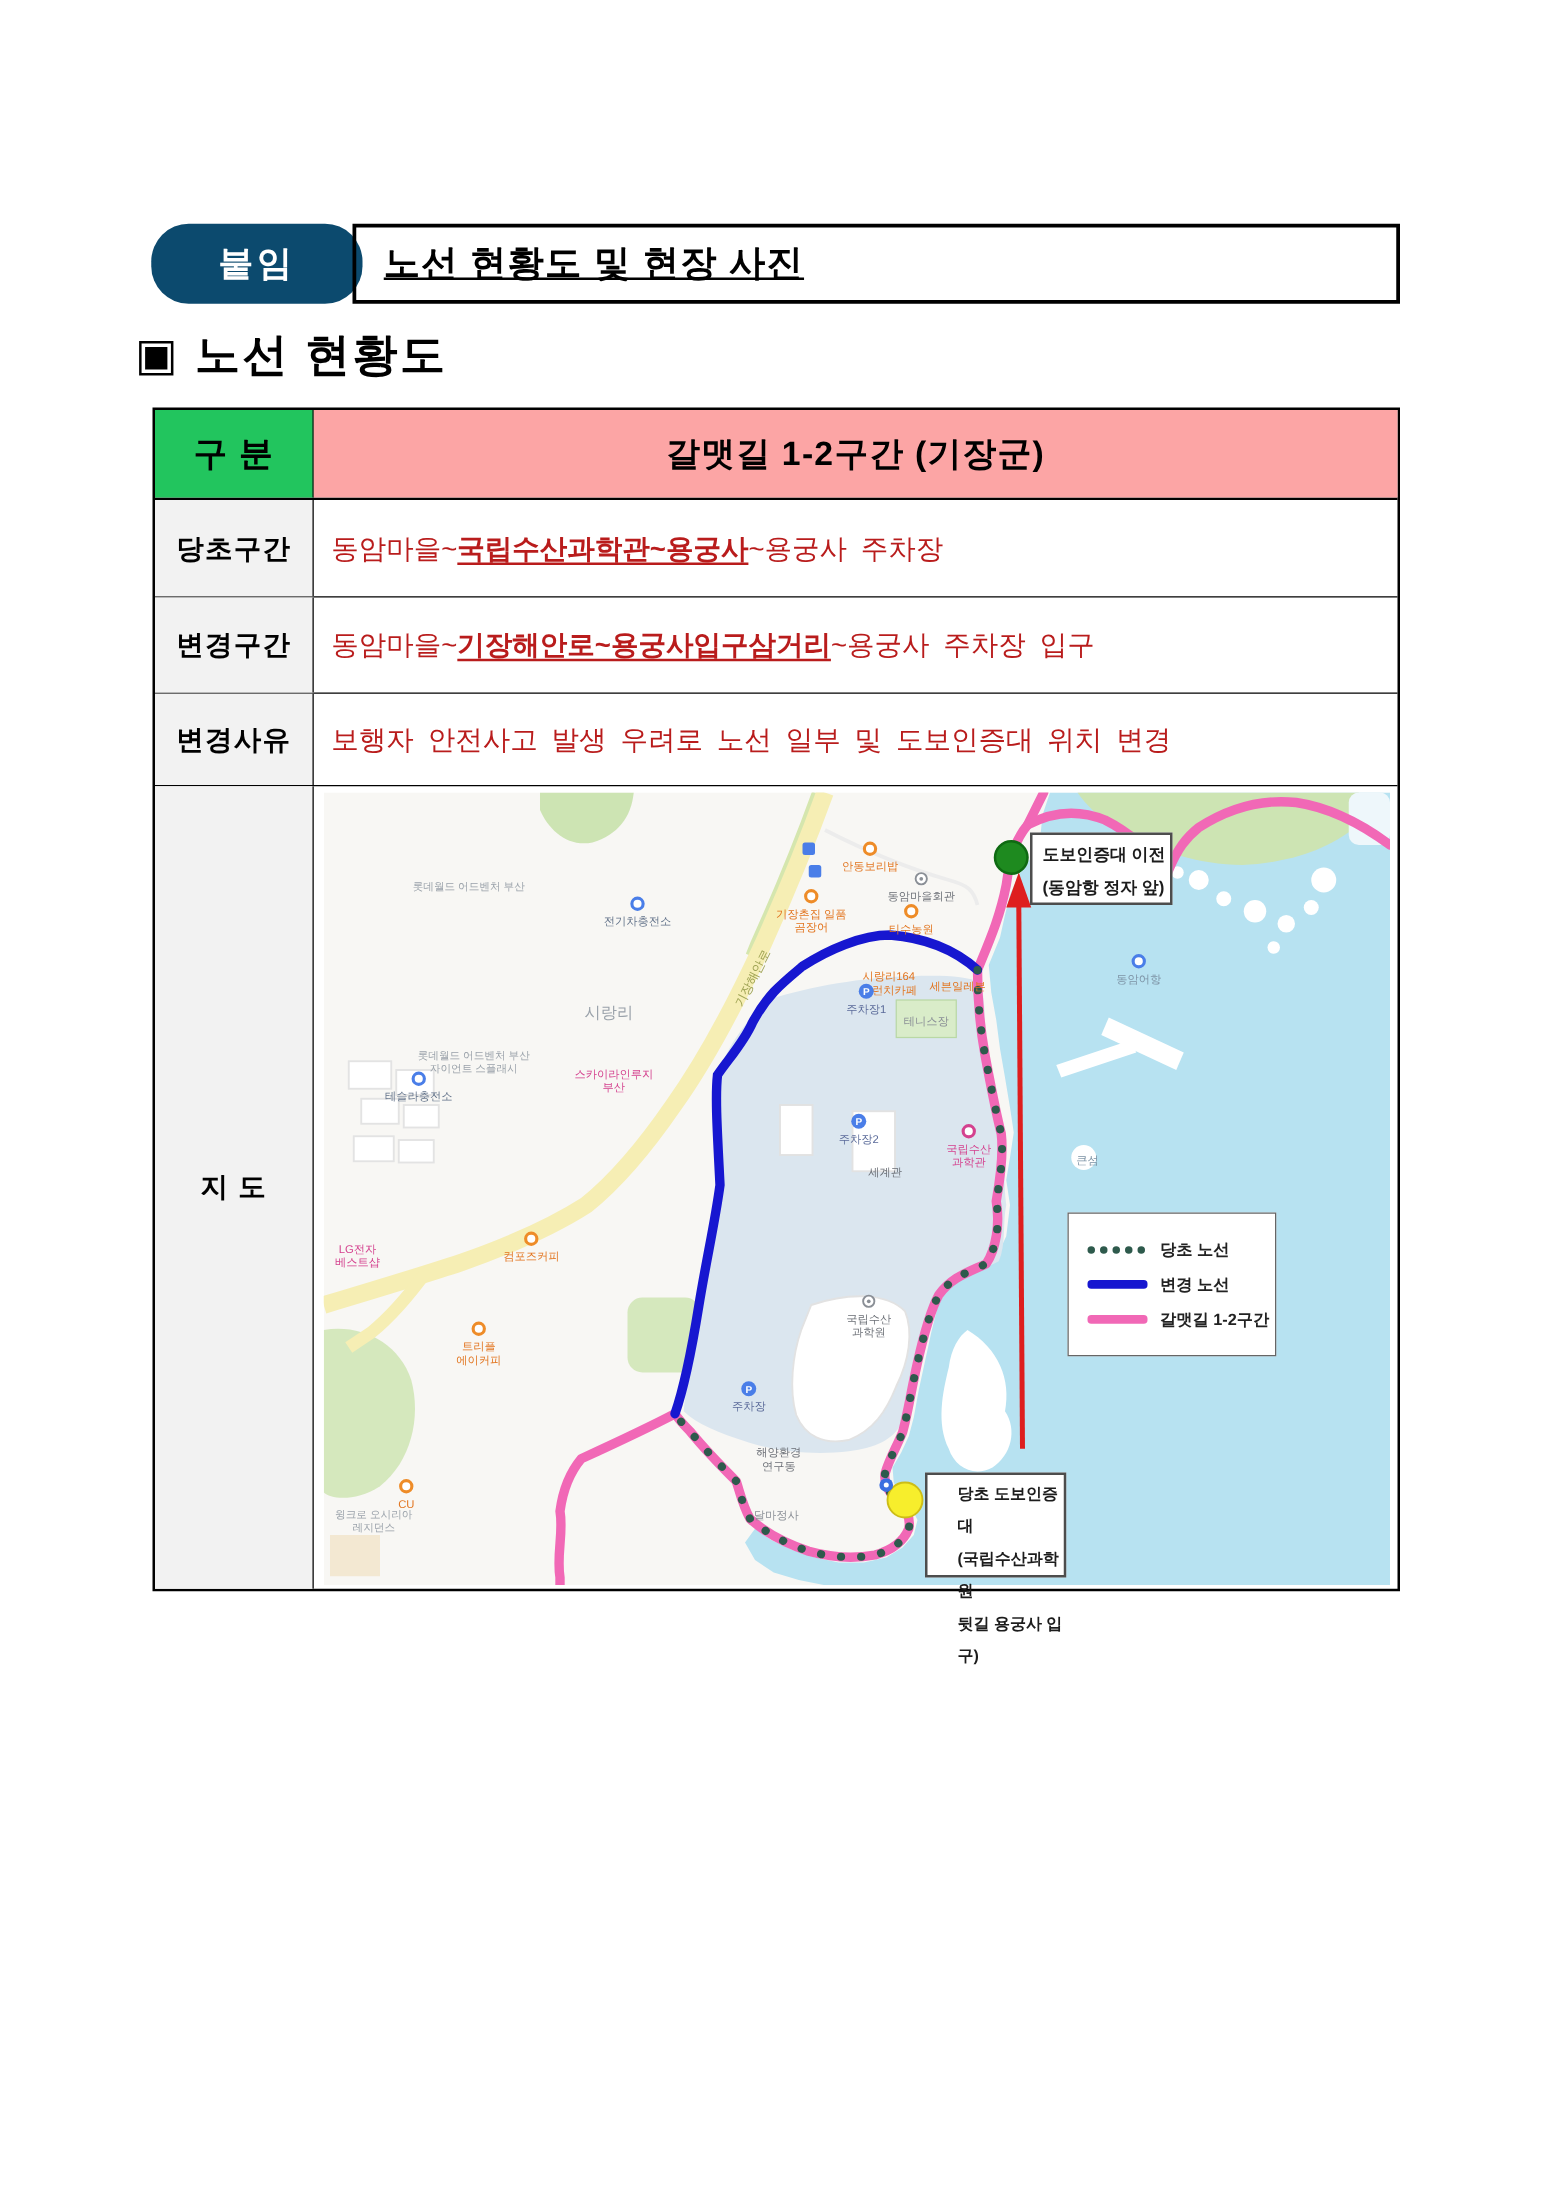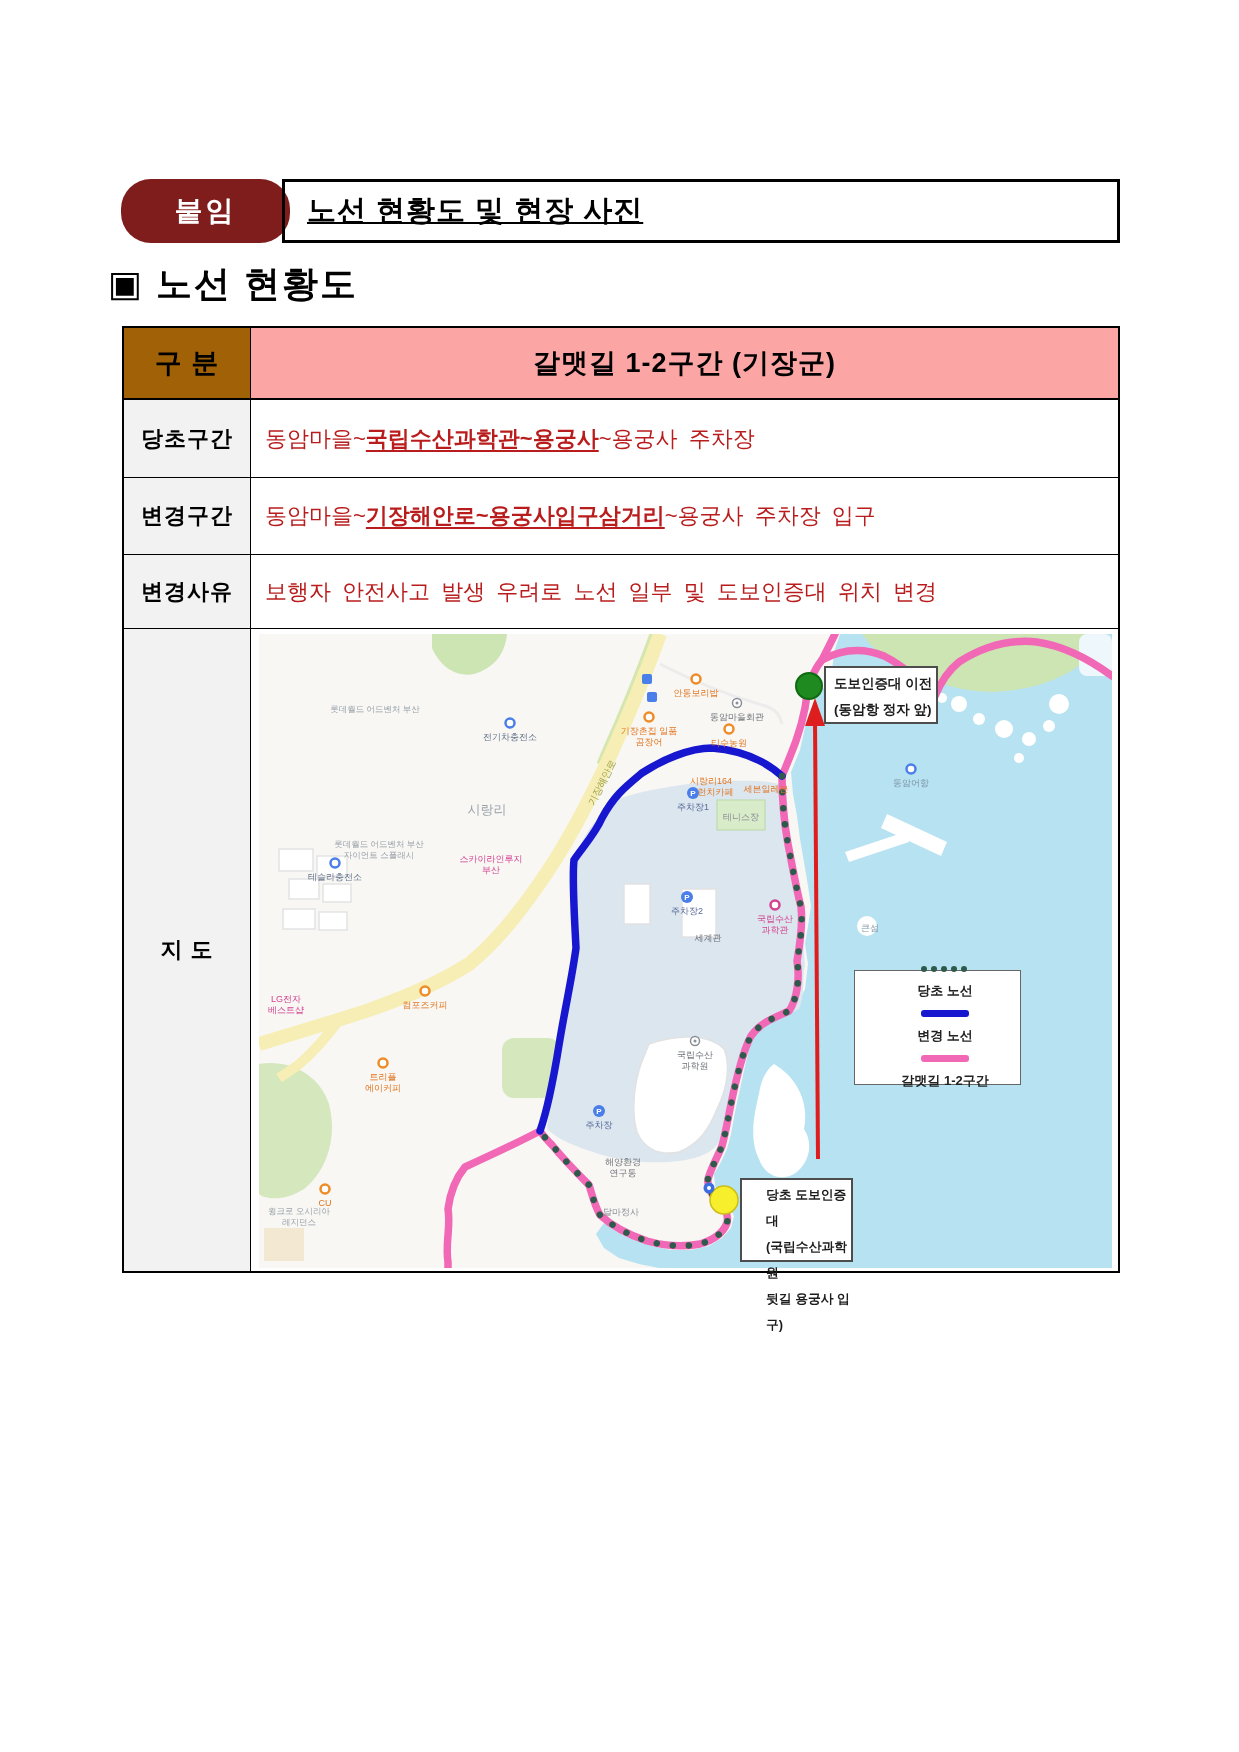--- a/index.html
+++ b/index.html
@@ -1,18 +1,18 @@
 <!DOCTYPE html>
 <html><head>
 <meta charset="utf-8">
 <style>
   html,body{margin:0;padding:0;background:#ffffff;}
   .page{position:relative;width:1239px;height:1752px;background:#fff;overflow:hidden;
         font-family:"Liberation Sans","DejaVu Sans",sans-serif;color:#000;}
-  .attach-badge{position:absolute;left:121px;top:179px;width:169px;height:64px;background:#7f1d1d;
+  .attach-badge{position:absolute;left:121px;top:179px;width:169px;height:64px;background:#0c4a6e;
         color:#fff;font-size:28px;font-weight:700;letter-spacing:3px;display:flex;align-items:center;justify-content:center;border-radius:30px;}
   .title-box{position:absolute;left:282px;top:179px;width:838px;height:64px;border:3px solid #000;
         box-sizing:border-box;display:flex;align-items:center;padding-left:22px;font-size:29px;font-weight:700;letter-spacing:1px;text-decoration:underline;}
   .section-heading{position:absolute;left:108px;top:260px;font-size:36px;font-weight:700;letter-spacing:2px;}
   .doc-table{position:absolute;left:122px;top:326px;width:998px;border:2.6px solid #000;box-sizing:border-box;background:#fff;}
   .t-row{display:grid;grid-template-columns:127px 1fr;border-bottom:1.6px solid #000;}
   .t-row:last-child{border-bottom:none;}
   .t-row.header{height:70px;border-bottom:2.4px solid #000;}
   .t-row.r-mid1{height:77px;}
   .t-row.r-mid2{height:76px;}
@@ -26,41 +26,41 @@
   .seg-em{font-weight:700;text-decoration:underline;text-underline-offset:4px;text-decoration-thickness:2px;}
   .map-cell{position:relative;}
   .map-wrap{position:absolute;left:8px;top:5px;width:853px;height:634px;}
   .map-wrap svg{position:absolute;left:0;top:0;}
   .anno-box{position:absolute;background:#fff;border:2px solid #4d4d4d;box-sizing:border-box;
         font-weight:700;color:#1c1c1c;z-index:3;}
   .anno-top{left:565px;top:32px;width:114px;height:58px;font-size:13.5px;line-height:26px;padding:3px 0 0 8px;}
   .anno-bottom{left:481px;top:544px;width:113px;height:84px;font-size:12.8px;line-height:26px;padding:2px 0 0 24px;}
   .legend-box{position:absolute;left:595px;top:336px;width:167px;height:115px;background:#fff;border:1.5px solid #666;
         box-sizing:border-box;display:flex;flex-direction:column;justify-content:center;gap:10px;padding-left:15px;z-index:3;}
-  .legend-row{display:flex;align-items:center;gap:10px;flex-direction:column;}
+  .legend-row{display:flex;align-items:center;gap:10px;}
   .legend-swatch{width:48px;display:flex;align-items:center;justify-content:flex-start;gap:4px;}
   .legend-line{width:48px;height:7px;border-radius:3px;}
   .legend-dot{width:6px;height:6px;border-radius:50%;display:inline-block;}
   .legend-label{font-size:13px;font-weight:700;color:#222;white-space:nowrap;}
   text{font-family:"Liberation Sans","DejaVu Sans",sans-serif;}
 </style>
 </head>
 <body>
 
 <div class="page">
 
   <div class="attach-badge">붙임</div>
   <div class="title-box">
     <span>노선 현황도 및 현장 사진</span>
   </div>
   <div class="section-heading">▣ 노선 현황도</div>
 
   <div class="doc-table">
     <div class="t-row header">
-      <div class="cell label" style="background:#a16207;">구 분</div>
+      <div class="cell label" style="background:#22c55e;">구 분</div>
       <div class="cell">갈맷길 1-2구간 (기장군)</div>
     </div>
     <div class="t-row r-mid1">
       <div class="cell label">당초구간</div>
       <div class="cell content">
           <span>동암마을~</span>
           <span class="seg-em">국립수산과학관~용궁사</span>
           <span>~용궁사 주차장</span>
         </div>
     </div>

